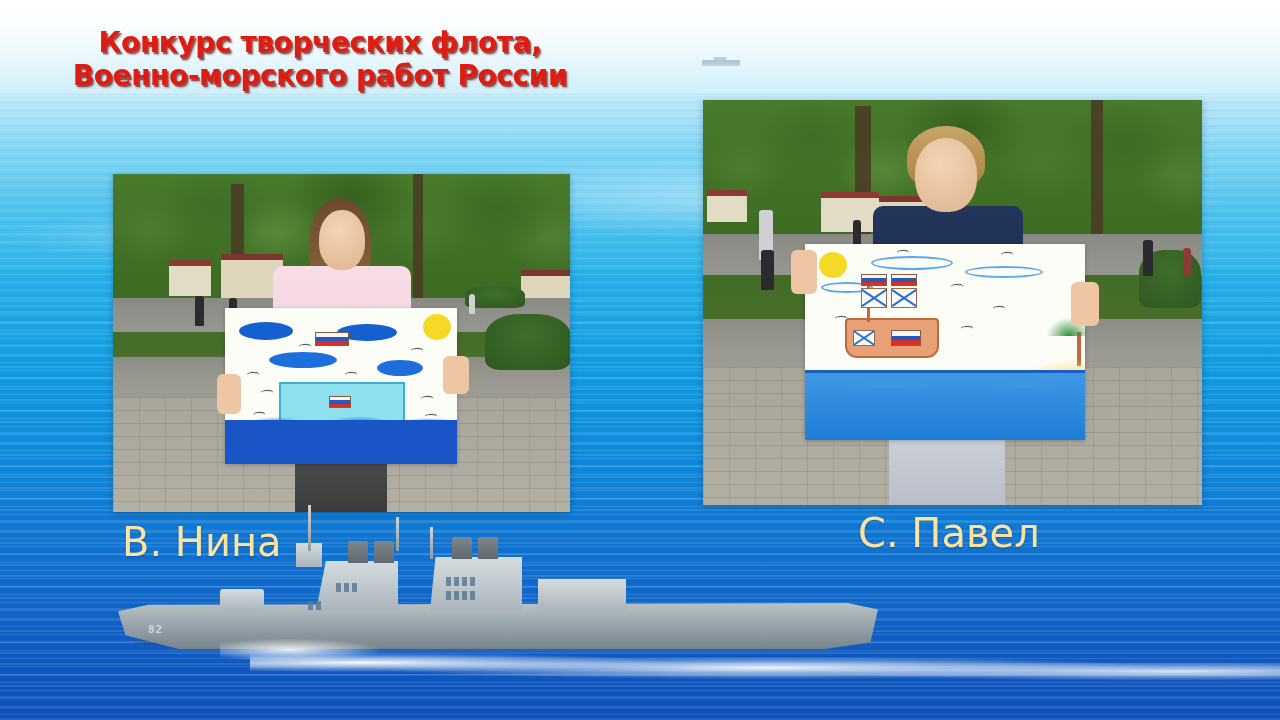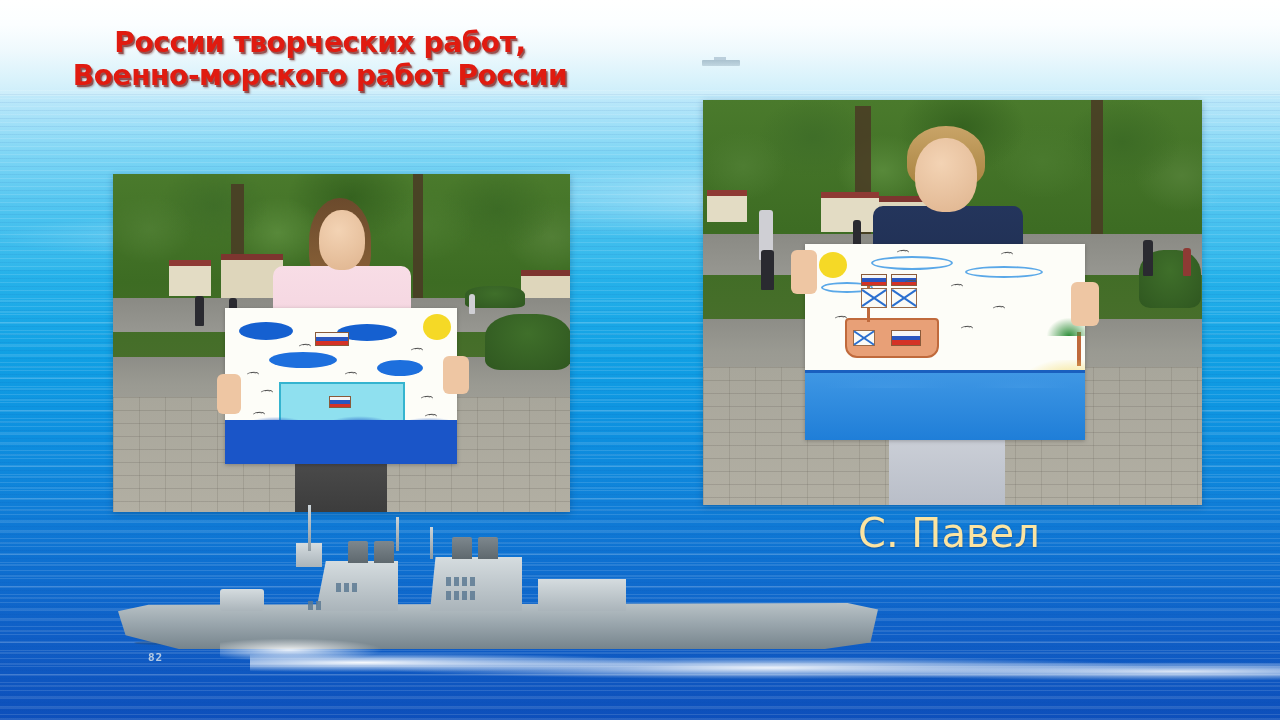--- a/index.html
+++ b/index.html
@@ -209,21 +209,20 @@
   .hull-shadow {
     position:absolute; left:34px; top:132px; width:720px; height:12px;
     background:linear-gradient(to bottom,rgba(40,60,80,.6),rgba(40,60,80,0));
     border-radius:50%;
   }
   .bow-num {
     position:absolute; left:48px; top:118px;
     color:#dfe6ea; font-size:11px; font-weight:bold; letter-spacing:1px;
     font-family:"DejaVu Sans Mono","Liberation Mono",monospace;
     opacity:.8;
-    margin-top:28px;
   }
   .super {
     position:absolute; background:linear-gradient(to bottom,#d5dcdf,#aab4ba);
   }
   .mast {
     position:absolute; width:3px;
     background:linear-gradient(to bottom,#cdd5d9,#8e9aa1);
   }
   .stack {
     position:absolute; background:linear-gradient(to bottom,#7d878d,#5e686e);
@@ -256,21 +255,21 @@
     <div class="sea-upper"></div>
     <div class="sea-mid"></div>
     <div class="sea-low"></div>
     <div class="ripples"></div>
     <div class="ripples2"></div>
     <div class="glint"></div>
     <div class="horizon-ship"></div>
   </div>
 
   <div class="title-block">
-    <span class="title-line l1">России творческих работ,</span>
+    <span class="title-line l1">Конкурс творческих флота,</span>
     <span class="title-line l3">Военно-морского работ России</span>
   </div>
 
   <div class="photo photo-left">
     <div class="scene">
       <div class="trees"></div>
       <div class="tree-trunk" style="left:118px; top:10px; width:13px; height:160px;"></div>
       <div class="tree-trunk" style="left:300px; top:0px; width:10px; height:150px;"></div>
       <div class="building" style="left:56px;  top:86px; width:42px; height:36px;"></div>
       <div class="building b2" style="left:108px; top:80px; width:62px; height:44px;"></div>
@@ -433,15 +432,16 @@
         <span></span>
       </div>
     <div class="win-row" style="left:208px; top:96px;">
         <span></span>
         <span></span>
       </div>
 
     <div class="bow-spray"></div>
   </div>
 
+  <div class="caption cap-left">В. Нина</div>
   <div class="caption cap-right">С. Павел</div>
 
 </div>
 
 </body></html>

